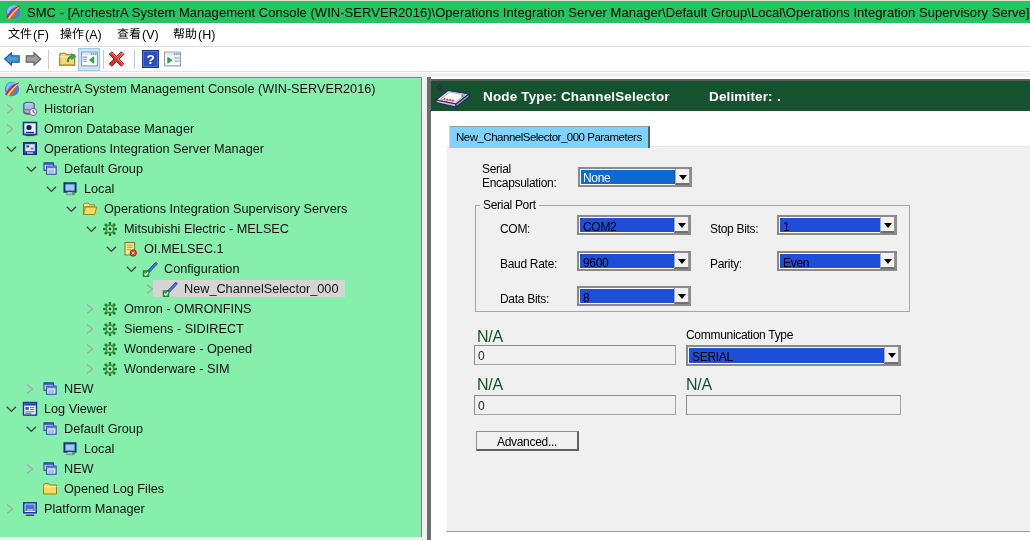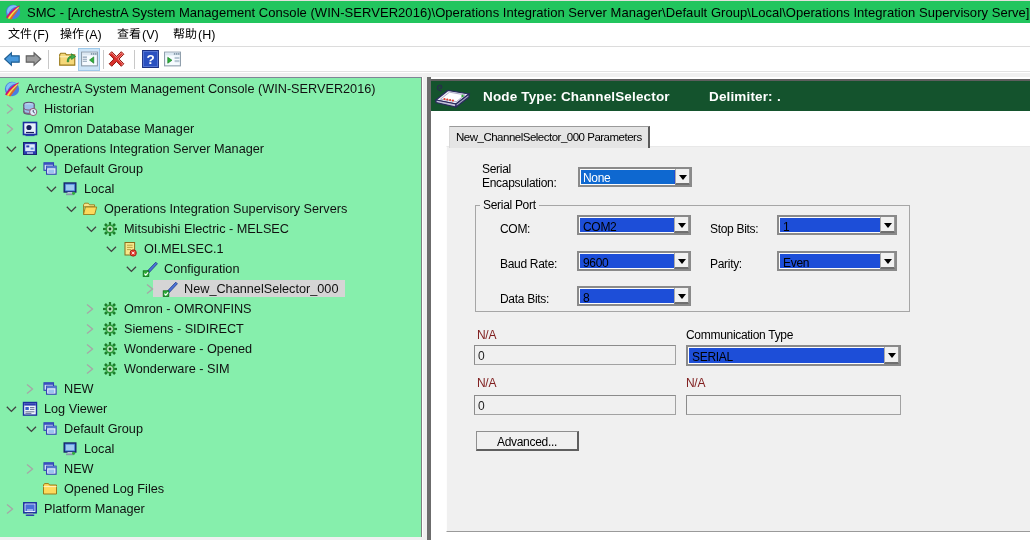--- a/index.html
+++ b/index.html
@@ -21,25 +21,25 @@
 .ci{position:absolute;top:2px;width:16px;height:16px}
 .tl{position:absolute;top:3px;font-size:12.7px;color:#111;white-space:nowrap;padding:0 2px;line-height:15px}
 .sel{}
 #splitter{position:absolute;left:423px;top:77px;width:4px;height:463px;background:#f0f0f0}
 #darkstrip{position:absolute;left:427px;top:77px;width:4px;height:463px;background:#6c6c6c}
 #rp{position:absolute;left:431px;top:77px;width:599px;height:463px;background:#fff}
 #rphdr{position:absolute;left:0;top:2px;width:599px;height:32px;background:#14532d;border-top:2px solid #5e5e5e}
 #rphdr .ht{position:absolute;top:8px;font-size:13.5px;font-weight:bold;color:#fff;letter-spacing:0.15px}
 #page{position:absolute;left:15px;top:69px;width:584px;height:386px;background:#f0f0f0;
  border-top:1px solid #e8e8e8;border-left:1px solid #fdfdfd;border-bottom:1px solid #9a9a9a}
-#tab{position:absolute;left:18px;top:49px;width:201px;height:22px;background:#e5e5e5;z-index:3;
+#tab{position:absolute;left:18px;top:49px;width:201px;height:22px;background:#7dd3fc;z-index:3;
  border-top:1px solid #9a9a9a;border-left:1px solid #d8d8d8;border-right:2px solid #5a5a5a}
 #tab span{position:absolute;left:6px;top:4px;font-size:11.5px;letter-spacing:-0.5px;color:#000;white-space:nowrap}
 .lbl{position:absolute;font-size:12px;letter-spacing:-0.3px;color:#000;white-space:nowrap}
-.glbl{position:absolute;font-size:12px;letter-spacing:-0.3px;color:#7f1d1d;white-space:nowrap}
+.glbl{position:absolute;font-size:16px;letter-spacing:-0.3px;color:#14532d;white-space:nowrap}
 .cb{position:absolute;border:2px solid #8a8a8a;box-shadow:inset 0 0 0 1px #fcfcfc;background:#1d4ed8}
 .cbtxt{position:absolute;left:4px;top:3px;font-size:12px;letter-spacing:-0.3px;color:#000}
 .cbsel{position:absolute;left:1px;top:1px;right:16px;bottom:1px;background:#0e68d0;color:#fff;
  font-size:12px;letter-spacing:-0.3px;padding:1px 0 0 2px}
 .cbbtn{position:absolute;right:0px;top:0px;bottom:0px;width:15px;background:#f1f1f1;
  border-left:1px solid #ababab;border-bottom:2px solid #6f6f6f;border-right:1px solid #9a9a9a}
 .cbarr{position:absolute;left:3px;top:6px;width:0;height:0;border-left:4.5px solid transparent;
  border-right:4.5px solid transparent;border-top:5px solid #000}
 .gbox{position:absolute;border:1px solid #a6a6a6}
 .gcap{position:absolute;font-size:12px;letter-spacing:-0.3px;background:#f0f0f0;padding:0 3px;white-space:nowrap}

